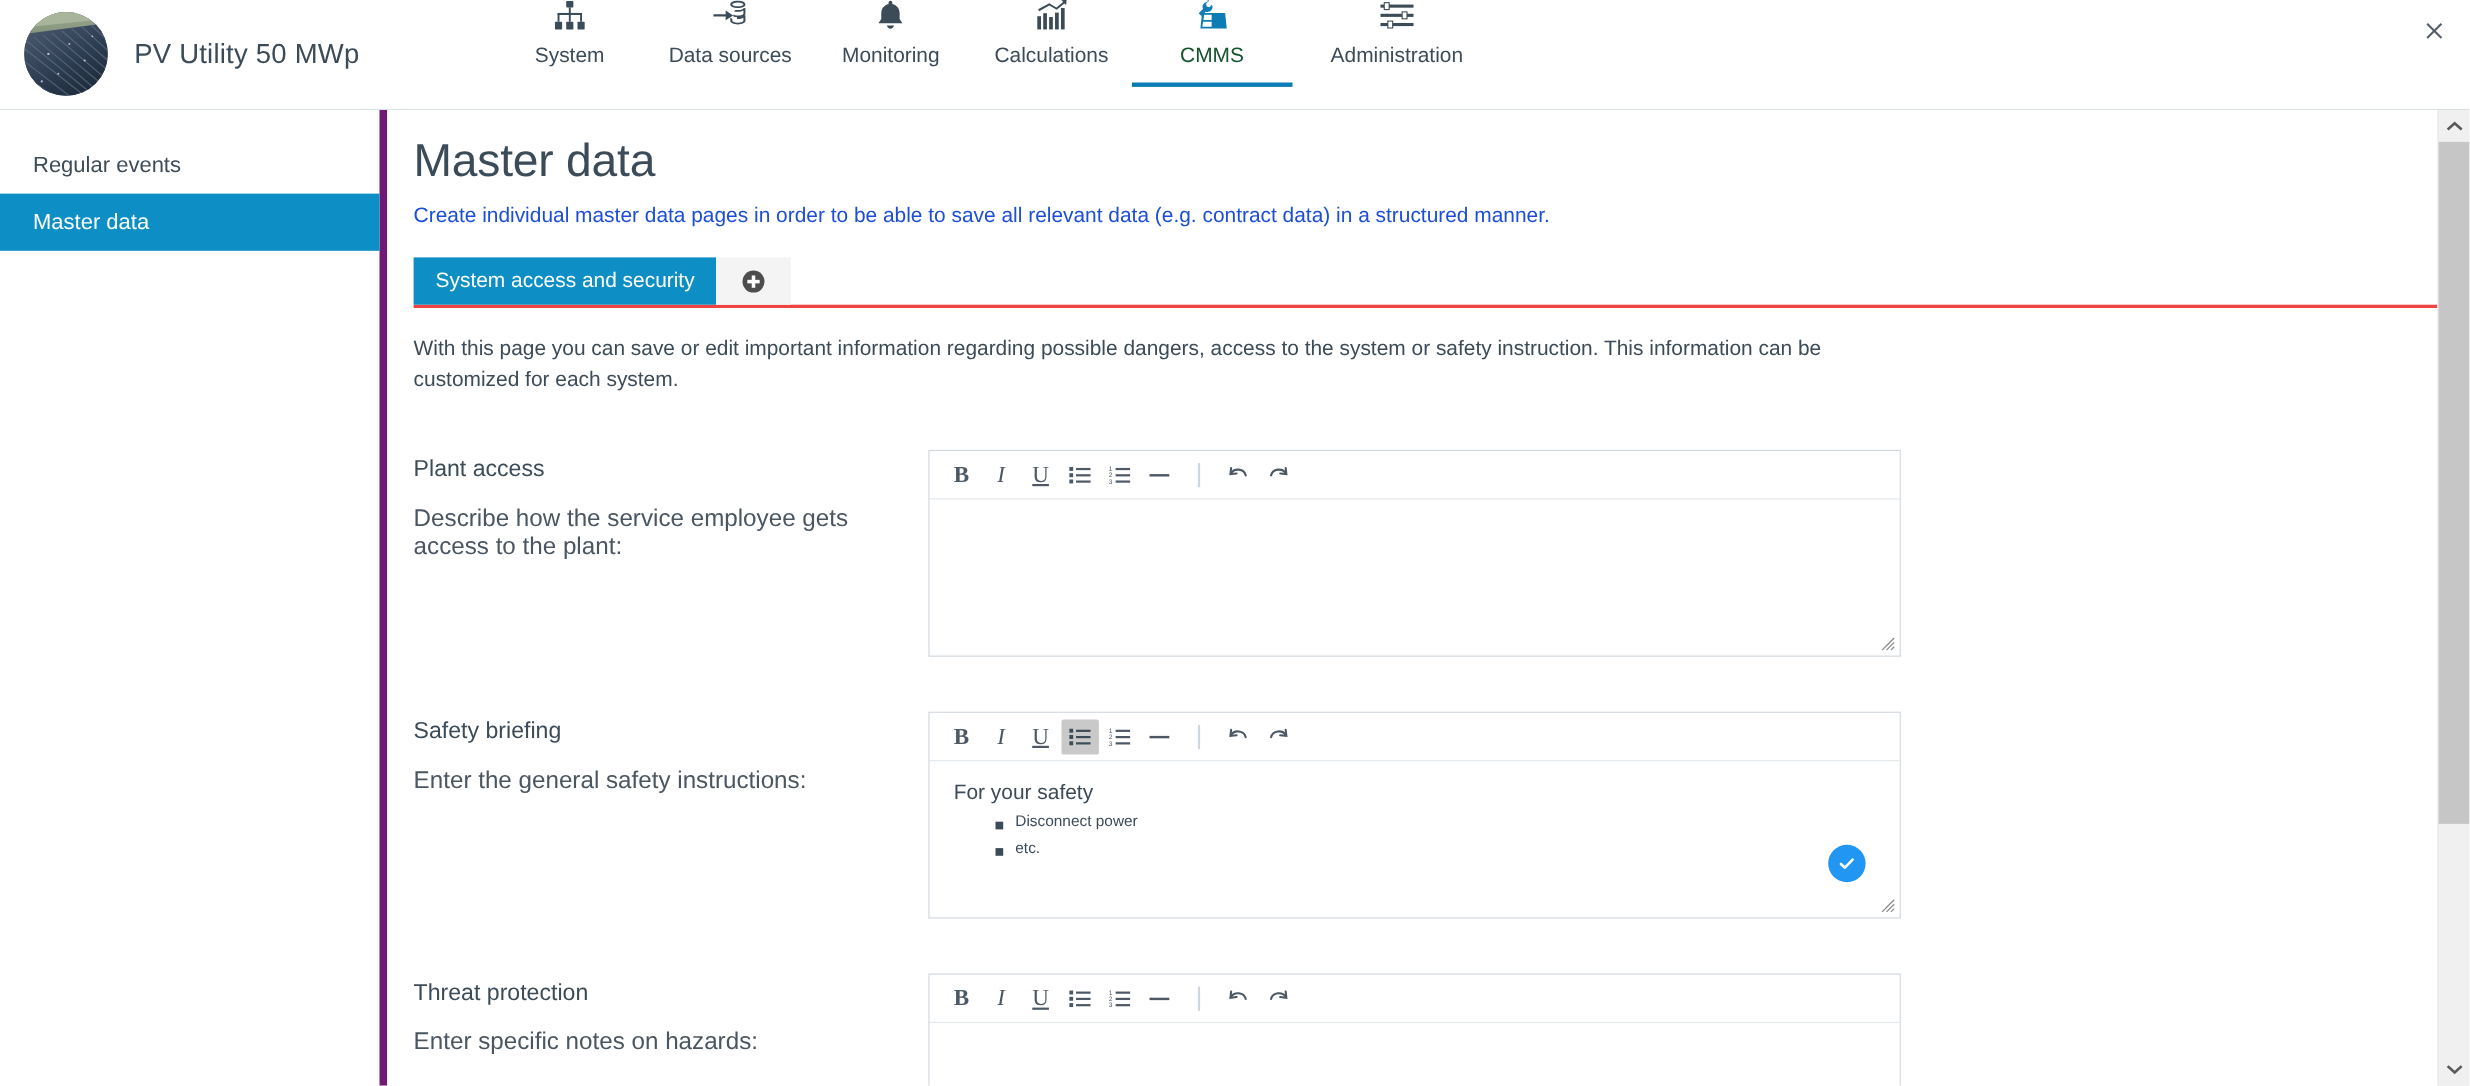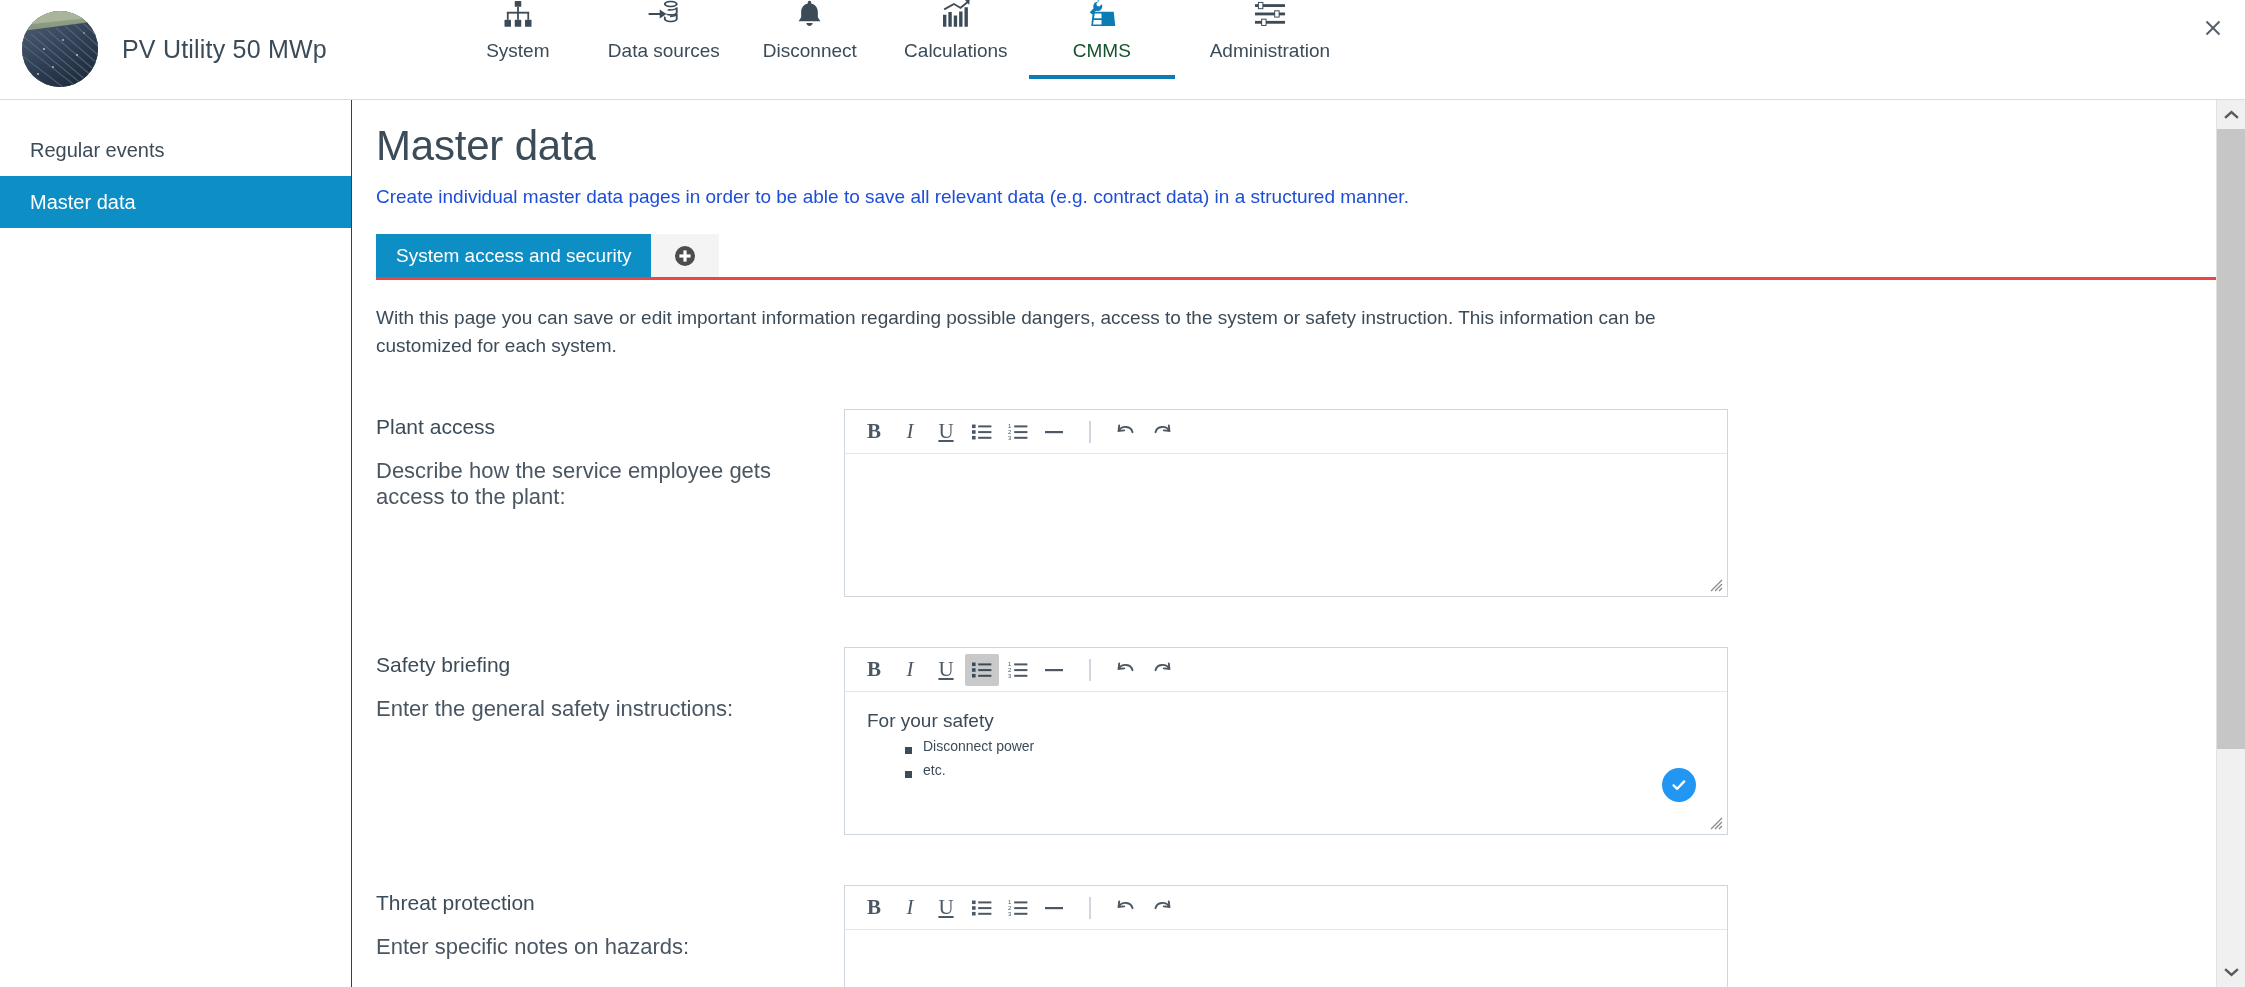--- a/index.html
+++ b/index.html
@@ -93,21 +93,21 @@
     display: flex;
     height: 887px;
     width: 2245px;
   }
 
   
   .sidebar {
     width: 352px;
     flex: 0 0 352px;
     background: #ffffff;
-    border-right: 1px solid #701a75;
+    border-right: 7px solid #701a75;
     padding-top: 24px;
   }
   .side-item {
     height: 52px;
     display: flex;
     align-items: center;
     padding-left: 30px;
     font-size: 20px;
     color: #3c4b58;
     cursor: pointer;
@@ -385,21 +385,21 @@
       <span class="navlabel">Data sources</span>
     </div>
 
     <div class="navitem">
       <span class="navicon">
         <svg width="27" height="30" viewBox="0 0 22 24" fill="#3c4b58">
           <path d="M11 1.2 c-0.8 0 -1.4 0.6 -1.4 1.4 v0.9 C6.3 4.2 4.2 7 4.2 10.4 v4.3 l-2.1 3.2 h17.8 l-2.1 -3.2 v-4.3 c0 -3.4 -2.1 -6.2 -5.4 -6.9 V2.6 c0 -0.8 -0.6 -1.4 -1.4 -1.4 z"></path>
           <path d="M8.4 19.4 c0.2 1.4 1.3 2.4 2.6 2.4 s2.4 -1 2.6 -2.4 z"></path>
         </svg>
       </span>
-      <span class="navlabel">Disconnect</span>
+      <span class="navlabel">Monitoring</span>
     </div>
 
     <div class="navitem">
       <span class="navicon">
         <svg width="30" height="30" viewBox="0 0 24 24" fill="#3c4b58">
           <path d="M2.2 7.6 L10.3 3.1 L15.5 6.2 L20.4 2.2 L19.1 1.0 L22.9 0.6 L22.6 4.5 L21.3 3.3 L15.7 7.9 L10.4 4.8 L2.9 8.9 Z"></path>
           <rect x="1.6" y="12.6" width="2.7" height="9.6"></rect>
           <rect x="5.9" y="10.4" width="2.7" height="11.8"></rect>
           <rect x="10.2" y="13.2" width="2.7" height="9.0"></rect>
           <rect x="14.5" y="10.0" width="2.7" height="12.2"></rect>

